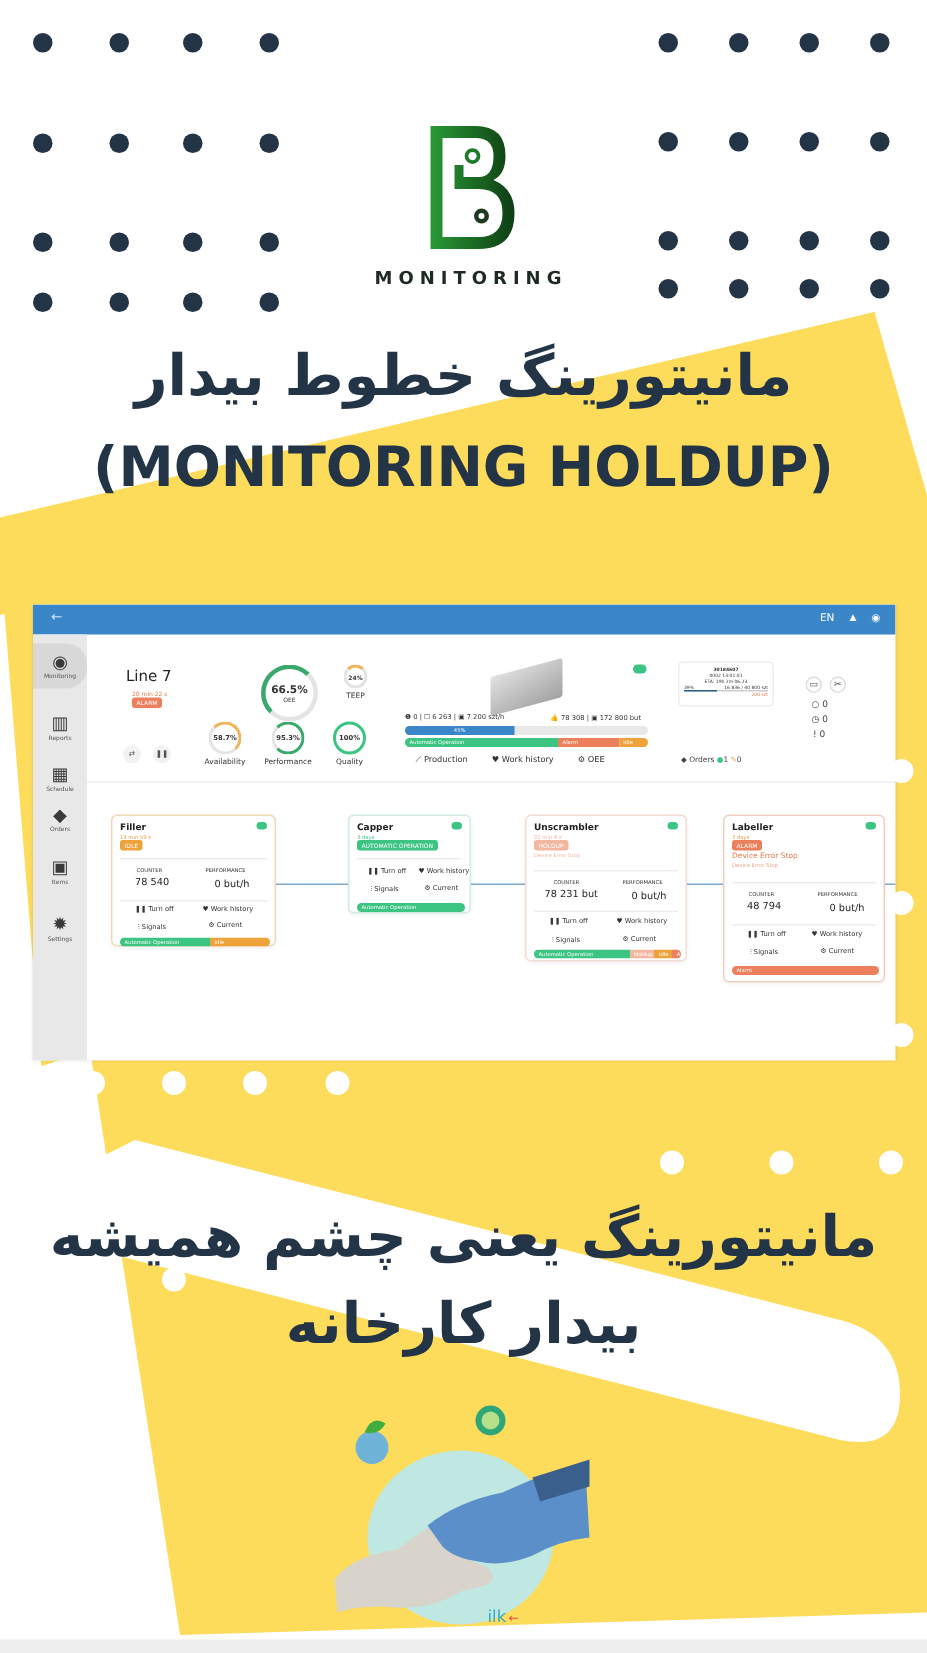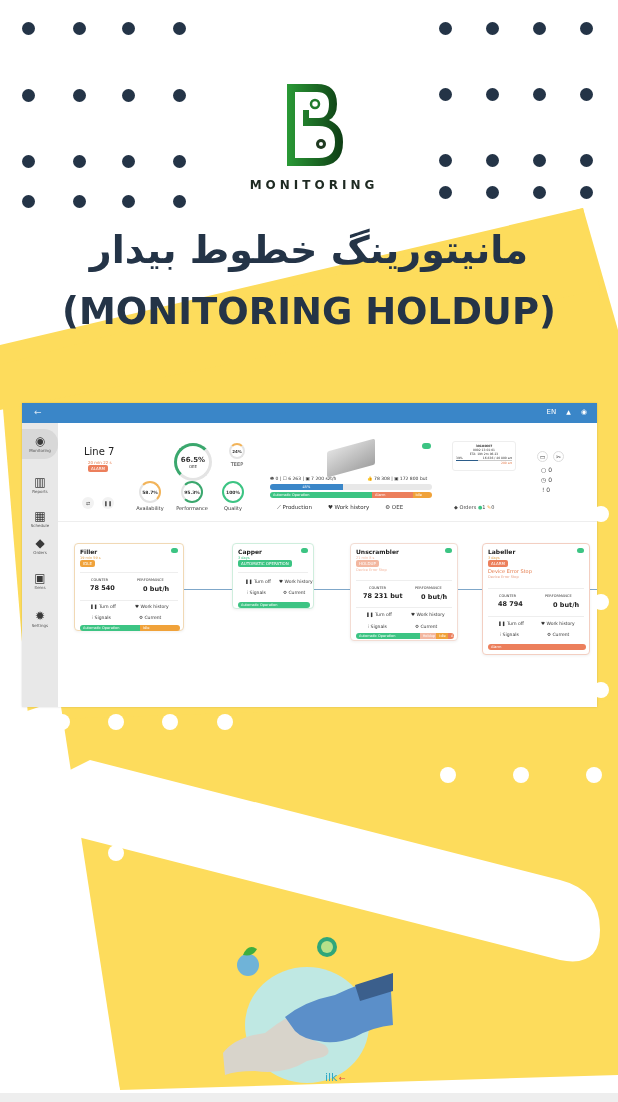--- a/index.html
+++ b/index.html
@@ -54,21 +54,21 @@
   .side-icons { position: absolute; left: 515px; top: 48px; font-size: 6px; color: #444; }
 
   .divider { position: absolute; left: 36px; top: 118px; width: 539px; height: 1px; background: #eee; }
 
   .machine { position: absolute; background: #fff; border-radius: 4px; border: 1px solid; box-shadow: 0 1px 3px rgba(0,0,0,0.06); }
   .machine .name { position: absolute; left: 5px; top: 4px; font-size: 6px; font-weight: bold; color: #222; }
   .machine .sub { position: absolute; left: 5px; font-size: 3.5px; }
   .machine .cloud { position: absolute; right: 5px; top: 4px; width: 7px; height: 5px; border-radius: 3px; background: #3cc483; }
   .machine .hr { position: absolute; left: 5px; right: 5px; height: 1px; background: #eee; }
   .machine .lbl { position: absolute; font-size: 3.5px; color: #333; }
-  .machine .val { position: absolute; font-size: 6.5px; color: #222; font-weight: bold; }
+  .machine .val { position: absolute; font-size: 6.5px; color: #222; }
   .machine .act { position: absolute; font-size: 4.5px; color: #333; white-space: nowrap; }
   .conn { position: absolute; height: 1px; background: #7fa7c9; }
 </style>
 </head>
 <body>
 
 <svg class="bg-shape" style="left:0;top:0" width="618" height="1102" viewBox="0 0 618 1102">
 
   <polygon points="583,208 618,330 618,740 30,740 0,372 0,345" fill="#fddc5c"></polygon>
   <polygon points="0,365 583,208 600,290 0,410" fill="#fddc5c"></polygon>
@@ -343,20 +343,22 @@
   <div class="wdot" style="left:162px;top:714px"></div>
   <div class="wdot" style="left:217px;top:714px"></div>
   <div class="wdot" style="left:440px;top:767px"></div>
   <div class="wdot" style="left:513px;top:767px"></div>
   <div class="wdot" style="left:586px;top:767px"></div>
   <div class="wdot" style="left:54px;top:845px"></div>
   <div class="wdot" style="left:108px;top:845px"></div>
 </div>
 
 <div class="headline h-fa2">
+  <div>مانیتورینگ یعنی چشم همیشه</div>
+  <div>بیدار کارخانه</div>
 </div>
 
 <svg style="position:absolute;left:215px;top:935px" width="185" height="160" viewBox="0 0 185 160">
   <ellipse cx="92" cy="90" rx="62" ry="58" fill="#bfe8e3"></ellipse>
 
   <path d="M8,118 Q20,102 50,98 Q72,80 98,70 L110,82 Q92,95 86,100 L110,110 Q118,118 108,122 L92,126 Q70,140 40,136 Q20,136 10,140 Z" fill="#d8d4cb"></path>
 
   <path d="M70,82 Q90,66 120,60 Q150,46 175,40 L178,90 Q158,92 140,102 Q120,110 104,106 Q88,104 80,96 Z" fill="#5b8fc9"></path>
   <path d="M140,50 L178,38 L178,56 L145,66 Z" fill="#3b5f8c"></path>
 

